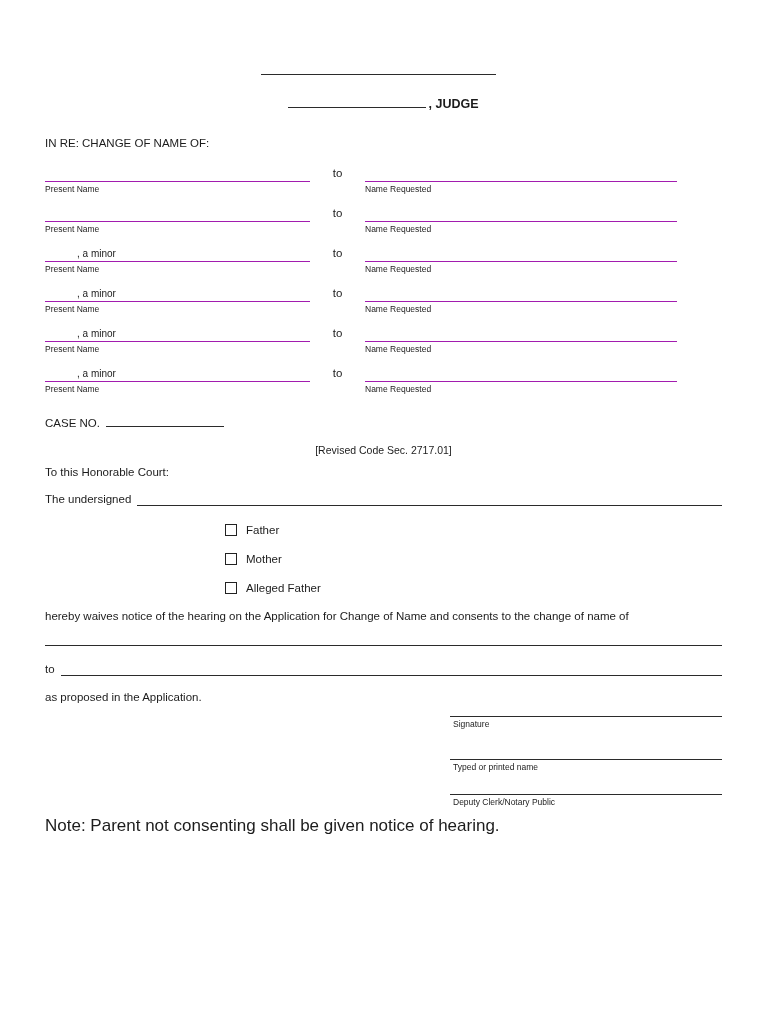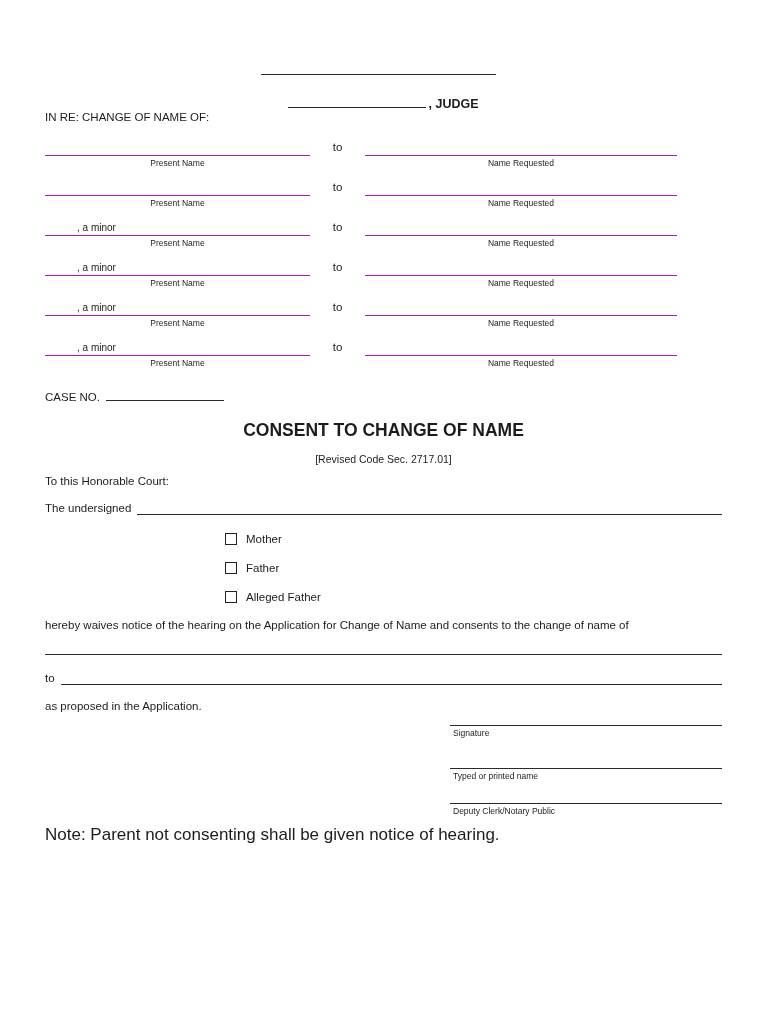--- a/index.html
+++ b/index.html
@@ -27,30 +27,30 @@
   }
   .fill-row { display:flex; align-items:flex-end; }
   .fill-row .ftext { white-space:nowrap; padding-right:6px; font-size:11.5px; line-height:15px; }
   .blank-grow { flex:1; border-bottom:1px solid #2b2b2b; height:14px; margin-bottom:1px; }
 
   
   .header1 { margin-top:60px; text-align:center; font-weight:bold; font-size:17px; letter-spacing:.2px; }
   .header1 .blank { width:235px; margin-right:10px; }
   .header2 { margin-top:14px; text-align:center; font-weight:bold; font-size:12.5px; }
   .header2 .blank { width:138px; margin-right:2px; }
-  .in-re { font-size:11.5px; }
+  .in-re { margin-top:26px; font-size:11.5px; }
 
   
   .name-rows { margin-top:16px; }
   .name-row { display:flex; align-items:flex-start; }
   .nr-left  { width:265px; }
   .nr-right { width:312px; }
   .nr-line  { height:17px; border-bottom:1px solid #a21caf; font-size:10px; line-height:17px; }
   .nr-prefix { display:inline-block; padding-left:32px; }
-  .nr-label { font-size:8.5px; text-align:center; padding-top:2px; height:13px; }
+  .nr-label { font-size:8.5px; padding-top:2px; height:13px; }
   .nr-to { width:55px; text-align:center; font-size:11.5px; line-height:17px; }
   .nr-spacer { height:10px; }
 
   
   .case-row { margin-top:18px; font-size:11.5px; line-height:17px; }
   .case-row .blank { width:118px; margin-left:6px; }
 
   
   .form-title { margin-top:14px; text-align:center; font-weight:bold; font-size:17.5px; }
   .form-subtitle { margin-top:12px; text-align:center; font-size:10.5px; }
@@ -173,39 +173,38 @@
         <div class="nr-line"></div>
         <div class="nr-label">Name Requested</div>
       </div>
     </div>
   </div>
 
   <div class="case-row">
     <span>CASE NO.</span><span class="blank"></span>
   </div>
 
-  <div class="form-title">CONSENT TO CHANGE OF NAME</div>
   <div class="form-subtitle">[Revised Code Sec. 2717.01]</div>
 
   <div class="salutation">To this Honorable Court:</div>
 
   <div class="fill-row undersigned-row">
     <span class="ftext">The undersigned</span>
     <span class="blank-grow"></span>
   </div>
 
 
   <div class="capacity-list">
     <div class="capacity-item">
       <span class="checkbox"></span>
-      <span>Mother</span>
+      <span>Father</span>
     </div>
     <div class="capacity-item">
       <span class="checkbox"></span>
-      <span>Father</span>
+      <span>Mother</span>
     </div>
     <div class="capacity-item">
       <span class="checkbox"></span>
       <span>Alleged Father</span>
     </div>
   </div>
 
   <div class="waiver">hereby waives notice of the hearing on the Application for Change of Name and consents to the change of name of</div>
 
   <div class="full-line"></div>

